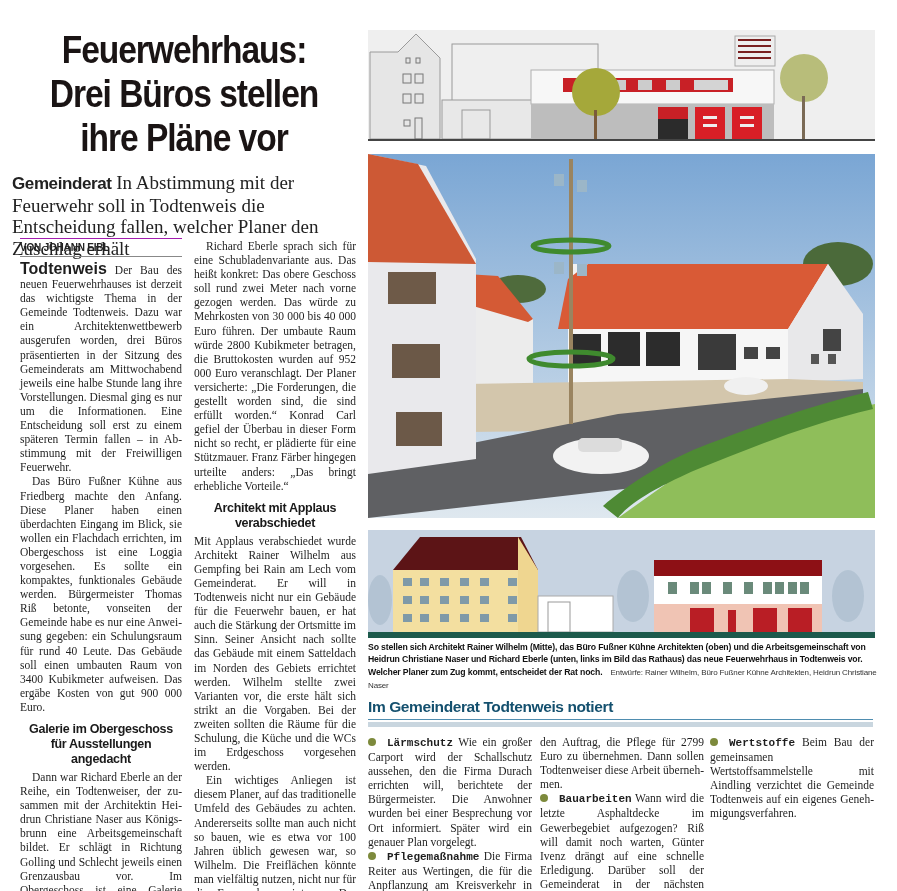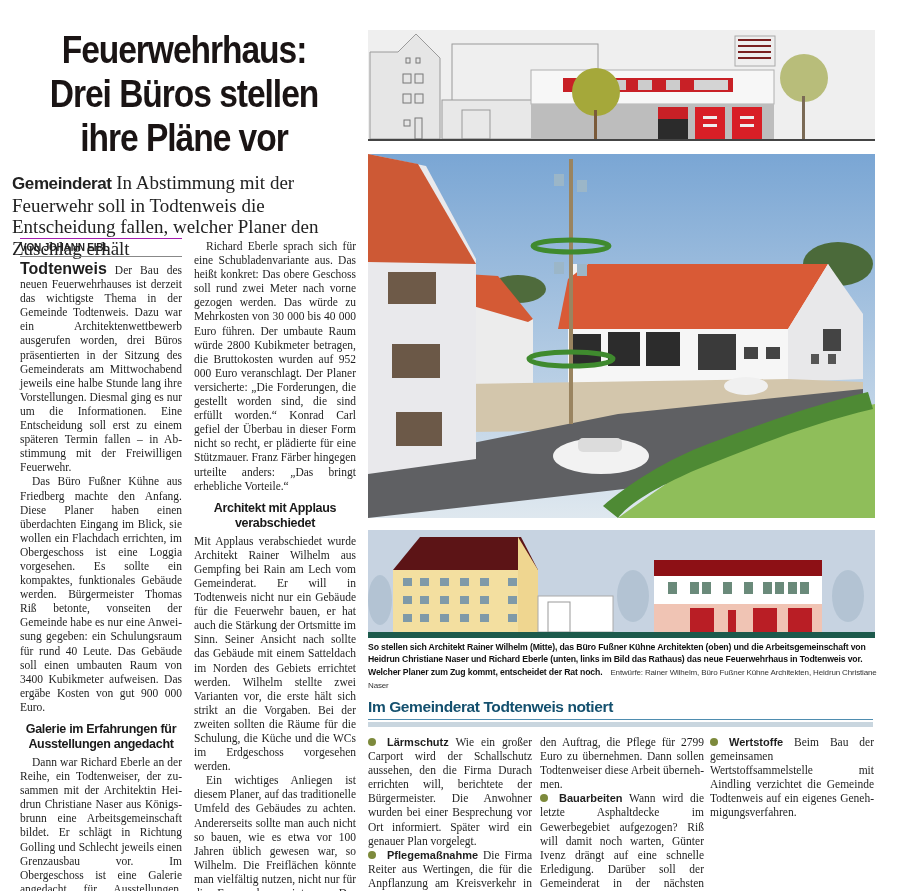--- a/index.html
+++ b/index.html
@@ -68,41 +68,41 @@
     padding-bottom: 3px; border-bottom: 1.5px solid #4f8db0;
   }
   .box-rule { position: absolute; left: 368px; top: 722px; width: 505px; height: 5px; background: #c9d6df; }
 
   .ncol { position: absolute; top: 735px; width: 164px; font-size: 11.5px; line-height: 14.1px; text-align: justify; color: #1e1e1e; }
   .ncol p { margin: 0; }
   .ncol-1 { left: 368px; }
   .ncol-2 { left: 540px; }
   .ncol-3 { left: 710px; }
   .bullet { display: inline-block; width: 8px; height: 8px; border-radius: 50%; background: #7d8a3c; margin-right: 3px; vertical-align: 0px; }
-  .nlead { font-family: Liberation Sans, sans-serif; font-weight: bold; font-size: 11px; padding-left: 8px; }
+  .nlead { font-family: Liberation Mono, monospace; font-weight: bold; font-size: 11px; padding-left: 8px; }
 </style>
 </head>
 <body>
 
 <h1 class="headline">
   <span>Feuerwehrhaus:</span>
   <span>Drei Büros stellen</span>
   <span>ihre Pläne vor</span>
 </h1>
 
 <div class="subhead">
   <span class="kicker">Gemeinderat</span><span> In Abstimmung mit der Feuerwehr soll in Todtenweis die Entscheidung fallen, welcher Planer den Zuschlag erhält</span>
 </div>
 
 <div class="byline">VON JOHANN EIBL</div>
 
 <div class="col col-1">
   <p><span class="lead">Todtenweis</span><span> Der Bau des neuen Feu­erwehrhauses ist derzeit das wich­tigste Thema in der Gemeinde Tod­tenweis. Dazu war ein Architekten­wettbewerb ausgerufen worden, drei Büros präsentierten in der Sit­zung des Gemeinderats am Mitt­wochabend jeweils eine halbe Stun­de lang ihre Vorstellungen. Diesmal ging es nur um die Informationen. Eine Entscheidung soll erst zu ei­nem späteren Termin fallen – in Ab­stimmung mit der Freiwilligen Feu­erwehr.</span></p>
   <p class="indent">Das Büro Fußner Kühne aus Friedberg machte den Anfang. Die­se Planer haben einen überdachten Eingang im Blick, sie wollen ein Flachdach errichten, im Oberge­schoss ist eine Loggia vorgesehen. Es sollte ein kompaktes, funktiona­les Gebäude werden. Bürgermeister Thomas Riß betonte, vonseiten der Gemeinde habe es nur eine Anwei­sung gegeben: ein Schulungsraum für rund 40 Leute. Das Gebäude soll einen umbauten Raum von 3400 Kubikmeter aufweisen. Das ergäbe Kosten von gut 900 000 Euro.</p>
-  <h3>Galerie im Erfahrungen für Ausstellungen angedacht</h3>
+  <h3>Galerie im Obergeschoss für Ausstellungen angedacht</h3>
   <p class="indent">Dann war Richard Eberle an der Reihe, ein Todtenweiser, der zu­sammen mit der Architektin Hei­drun Christiane Naser aus Königs­brunn eine Arbeitsgemeinschaft bil­det. Er schlägt in Richtung Golling und Schlecht jeweils einen Grenz­ausbau vor. Im Obergeschoss ist eine Galerie angedacht für Ausstel­lungen, außerdem soll eine Terrasse für Raucher eingeplant werden.</p>
 </div>
 
 <div class="col col-2">
   <p class="indent">Richard Eberle sprach sich für eine Schubladenvariante aus. Das heißt konkret: Das obere Geschoss soll rund zwei Meter nach vorne ge­zogen werden. Das würde zu Mehr­kosten von 30 000 bis 40 000 Euro führen. Der umbaute Raum würde 2800 Kubikmeter betragen, die Bruttokosten wurden auf 952 000 Euro veranschlagt. Der Planer ver­sicherte: „Die Forderungen, die ge­stellt worden sind, die sind erfüllt worden.“ Konrad Carl gefiel der Überbau in dieser Form nicht so recht, er plädierte für eine Stütz­mauer. Franz Färber hingegen ur­teilte anders: „Das bringt erhebliche Vorteile.“</p>
   <h3>Architekt mit Applaus verabschiedet</h3>
   <p>Mit Applaus verabschiedet wurde Architekt Rainer Wilhelm aus Gempfing bei Rain am Lech vom Gemeinderat. Er will in Todtenweis nicht nur ein Gebäude für die Feu­erwehr bauen, er hat auch die Stär­kung der Ortsmitte im Sinn. Seiner Ansicht nach sollte das Gebäude mit einem Satteldach im Norden des Ge­biets errichtet werden. Wilhelm stellte zwei Varianten vor, die erste hält sich strikt an die Vorgaben. Bei der zweiten sollten die Räume für die Schulung, die Küche und die WCs im Erdgeschoss vorgesehen werden.</p>
   <p class="indent">Ein wichtiges Anliegen ist diesem Planer, auf das traditionelle Umfeld des Gebäudes zu achten. Anderer­seits sollte man auch nicht so bauen, wie es etwa vor 100 Jahren üblich gewesen war, so Wilhelm. Die Frei­flächen könnte man vielfältig nut­zen, nicht nur für die Feuerwehr, meinte er. Der umbaute Raum be­läuft sich bei seiner Version Eins auf 2365 Kubikmeter, bei Variante Zwei sind es 2741 Kubikmeter. Die Kosten dafür liegen bei 740 000 Euro beziehungsweise bei 788 000 Euro.</p>
 
 </div>

